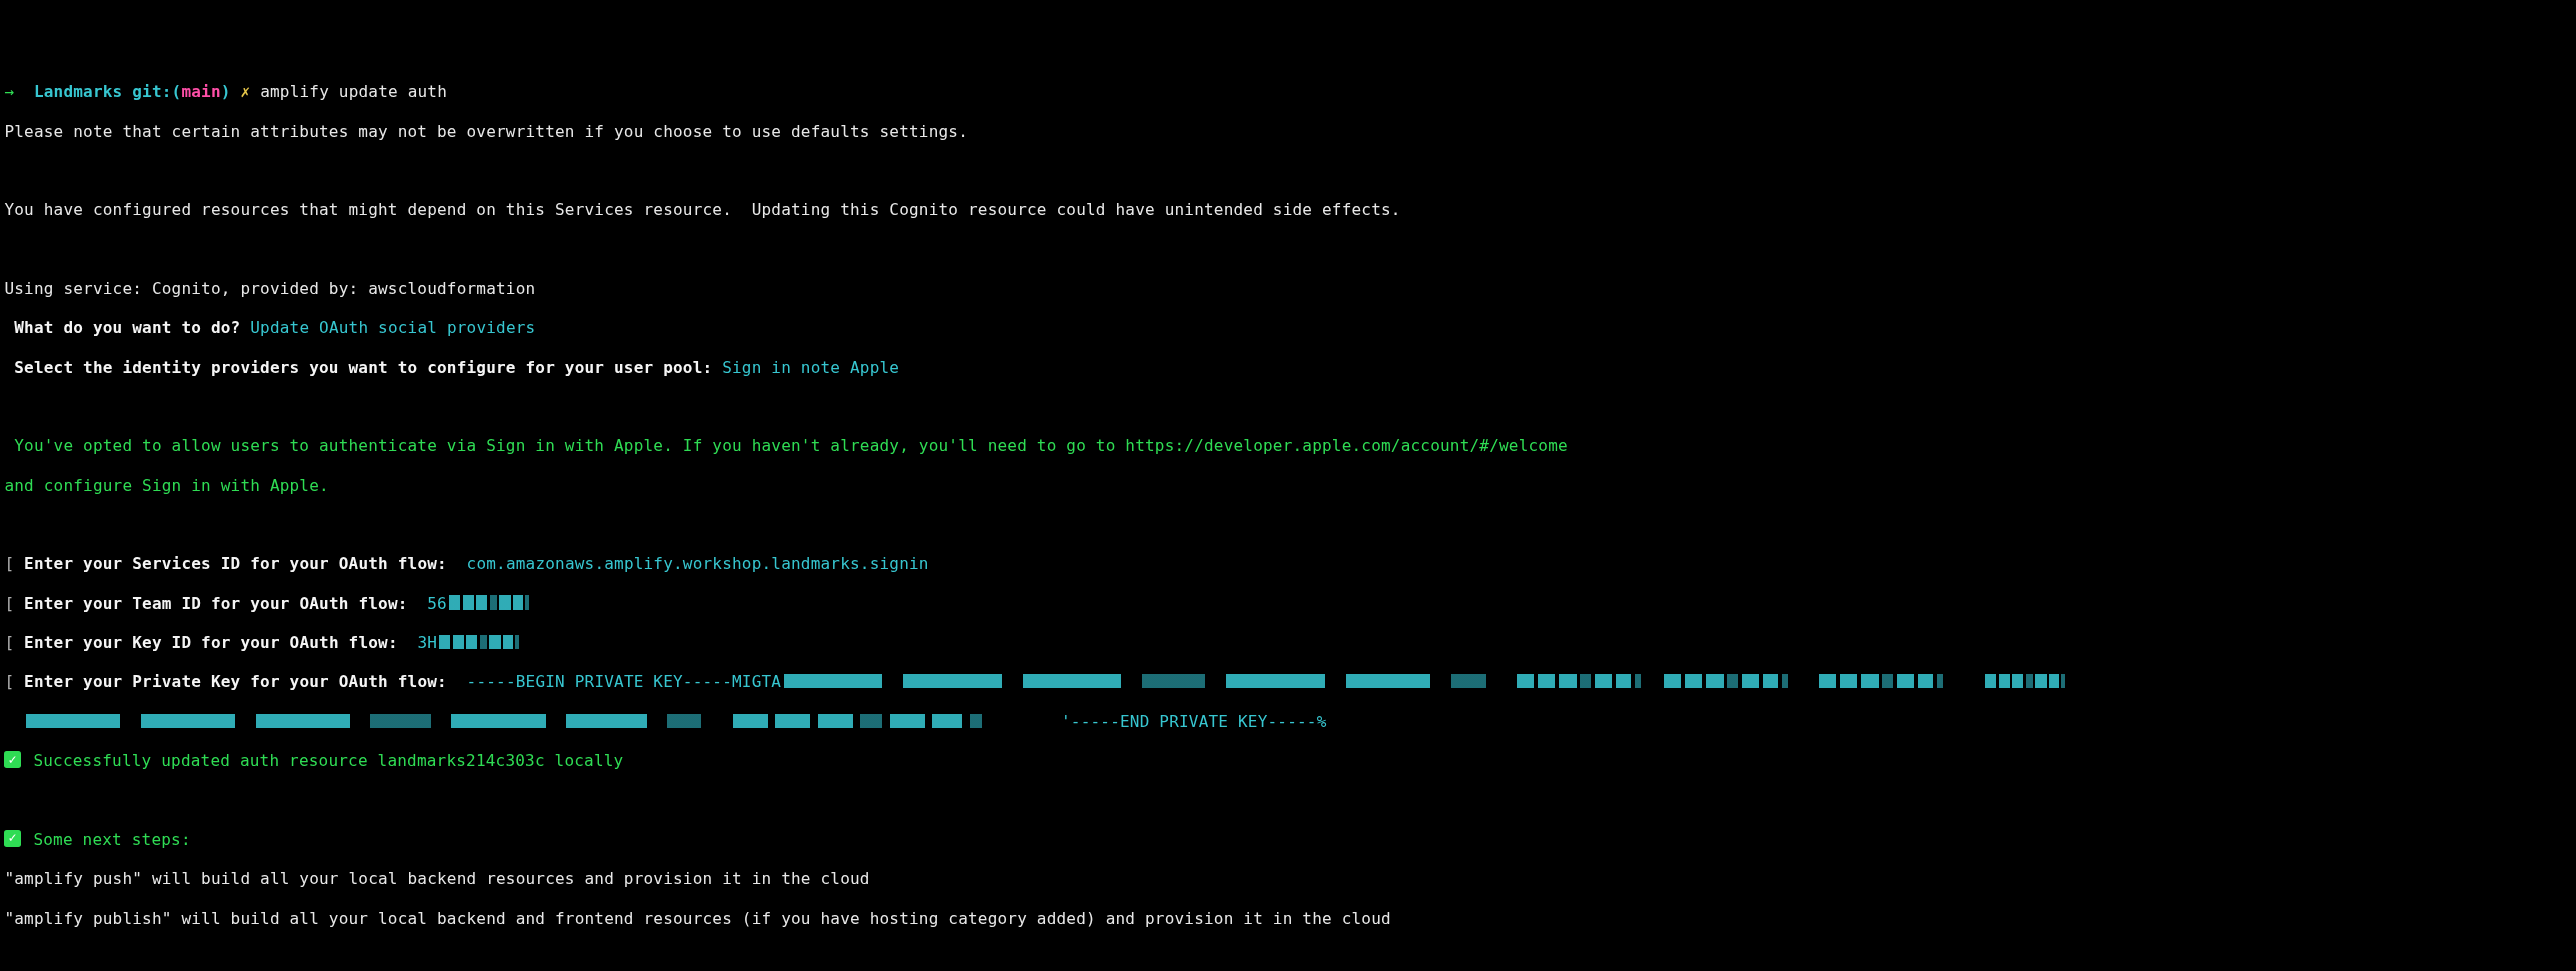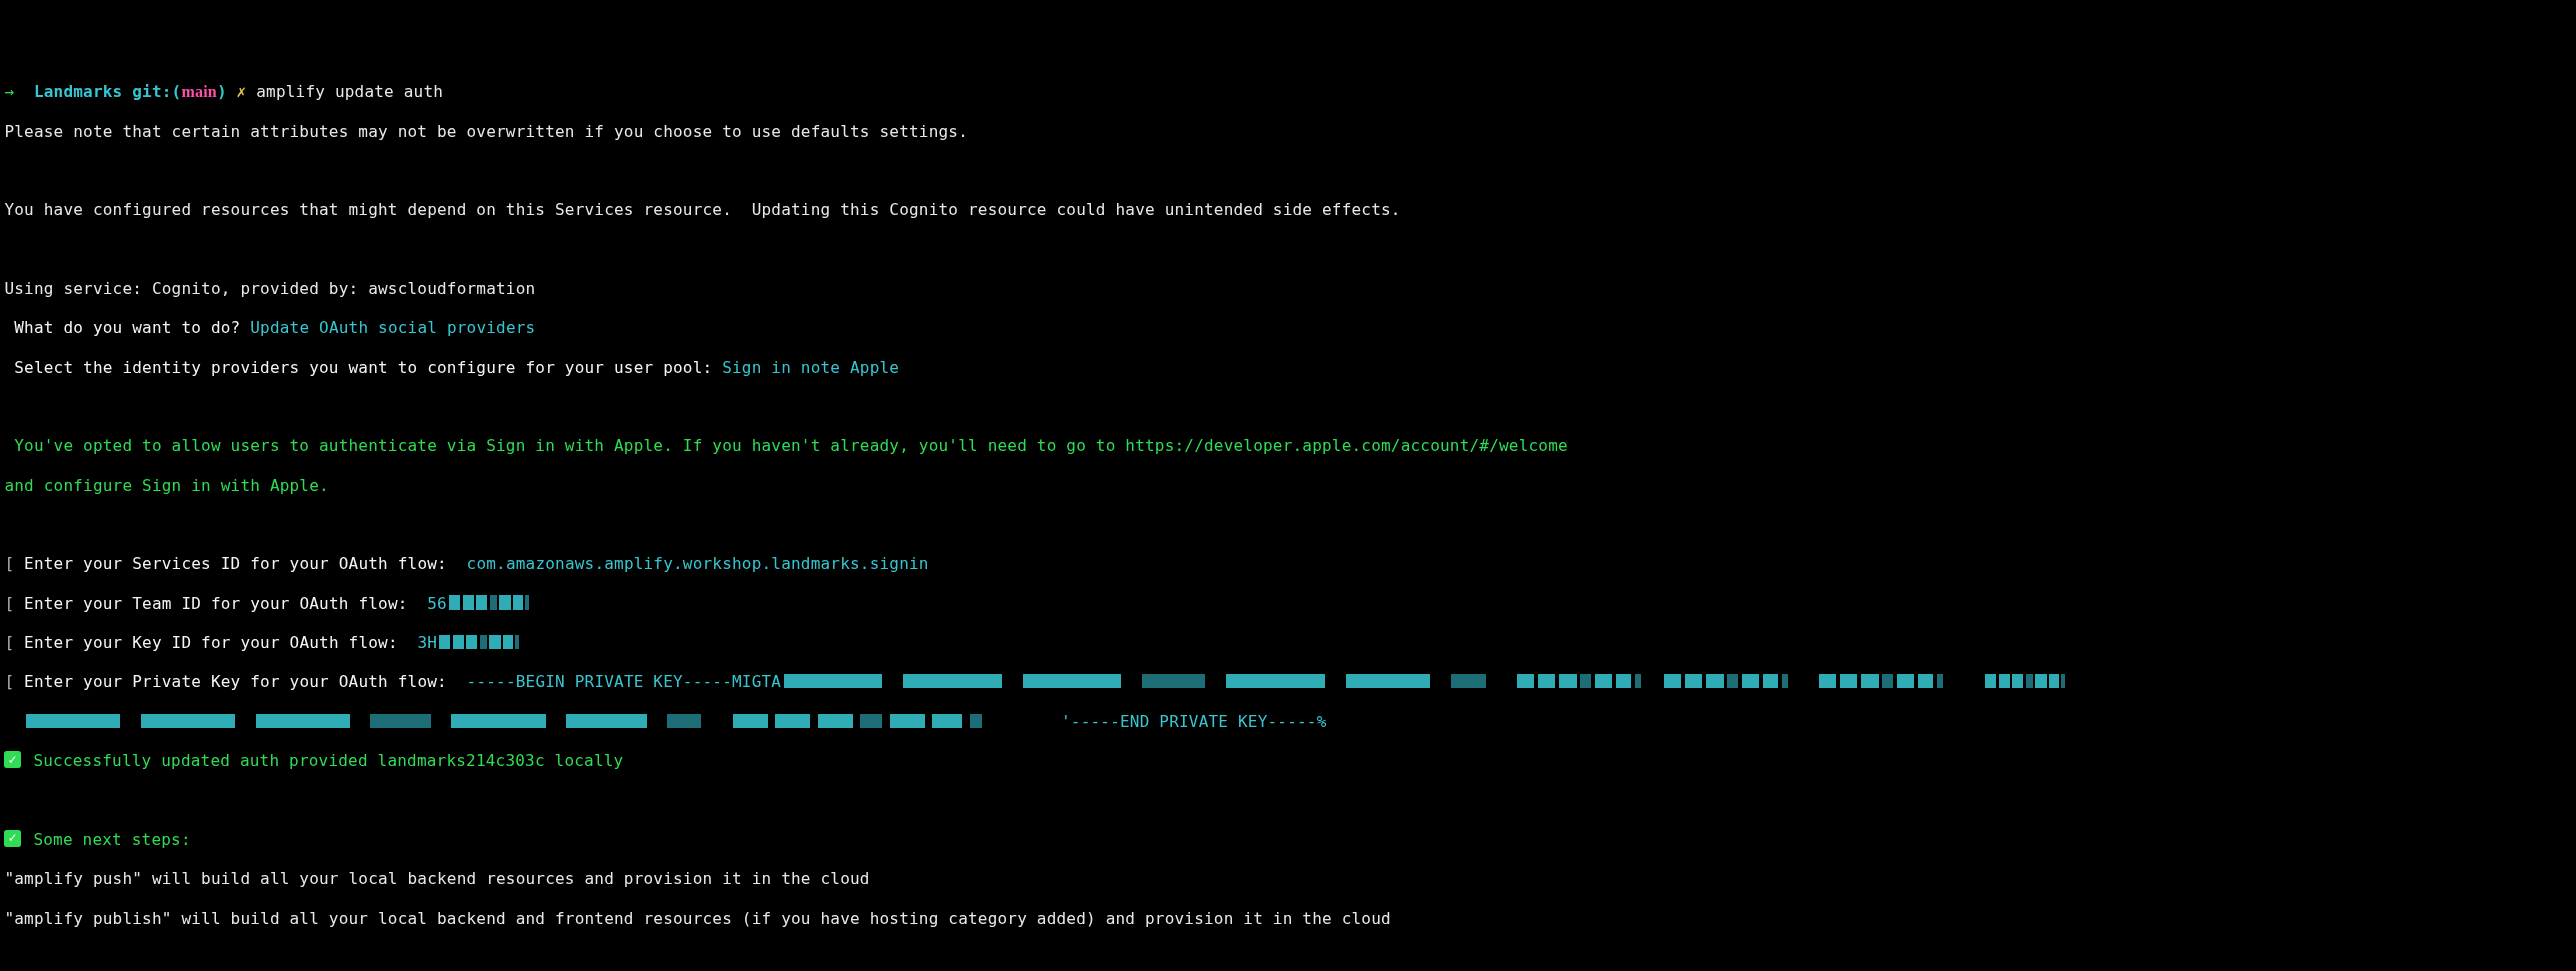--- a/index.html
+++ b/index.html
@@ -22,25 +22,25 @@
     font-family:"Menlo","Consolas","DejaVu Sans Mono","Liberation Mono",monospace;
     font-size:16px;
     line-height:1.23;
     letter-spacing:0.2px;
     white-space:pre;
     padding:3.6px 4.4px 9px 4.4px;
     width:2576px;
     box-sizing:border-box;
     overflow:hidden;
   }
-  .b{font-weight:400;color:var(--bold);}
+  .b{font-weight:700;color:var(--bold);}
   .g{color:var(--green);}
   .c{color:var(--cyan);text-align:right;}
   .cb{color:var(--cyan);font-weight:700;margin-top:16px;}
-  .m{color:var(--magenta);font-weight:700;font-family:Liberation Serif, serif;}
+  .m{color:var(--magenta);font-weight:700;}
   .y{color:var(--yellow);}
   .br{color:var(--bracket);}
 
   
   .check{
     display:inline-block;
     width:1.05em;height:1.05em;
     background:#2fdc54;
     border-radius:2.7px;
     vertical-align:-0.12em;
@@ -99,21 +99,21 @@
 <span class="row"><span class="b"> Select the identity providers you want to configure for your user pool:</span><span class="c"> Sign in note Apple</span></span>
 <span class="row"> </span>
 <span class="row g"> You've opted to allow users to authenticate via Sign in with Apple. If you haven't already, you'll need to go to https://developer.apple.com/account/#/welcome</span>
 <span class="row g">and configure Sign in with Apple.</span>
 <span class="row"> </span>
 <span class="row"><span class="br">[</span><span class="b"> Enter your Services ID for your OAuth flow: </span><span class="c"> com.amazonaws.amplify.workshop.landmarks.signin</span></span>
 <span class="row"><span class="br">[</span><span class="b"> Enter your Team ID for your OAuth flow: </span><span class="c"> 56</span><span class="redact-strip redact-short"></span></span>
 <span class="row"><span class="br">[</span><span class="b"> Enter your Key ID for your OAuth flow: </span><span class="c"> 3H</span><span class="redact-strip redact-short"></span></span>
 <span class="row"><span class="br">[</span><span class="b"> Enter your Private Key for your OAuth flow: </span><span class="c"> -----BEGIN PRIVATE KEY-----MIGTA</span><span class="redact-strip redact-priv1"></span>   <span class="redact-strip redact-med"></span>  <span class="redact-strip redact-med"></span>   <span class="redact-strip redact-med"></span>    <span class="redact-strip redact-short"></span></span>
 <span class="row">  <span class="redact-strip redact-priv2"></span>   <span class="redact-strip redact-priv3"></span>        <span class="c">'-----END PRIVATE KEY-----%</span></span>
-<span class="row"><span class="check"></span><span class="g"> Successfully updated auth provided landmarks214c303c locally</span></span>
+<span class="row"><span class="check"></span><span class="g"> Successfully updated auth resource landmarks214c303c locally</span></span>
 <span class="row"> </span>
 <span class="row"><span class="check"></span><span class="g"> Some next steps:</span></span>
 <span class="row">"amplify push" will build all your local backend resources and provision it in the cloud</span>
 <span class="row">"amplify publish" will build all your local backend and frontend resources (if you have hosting category added) and provision it in the cloud</span>
 <span class="row"> </span>
 
 
 
 
 

